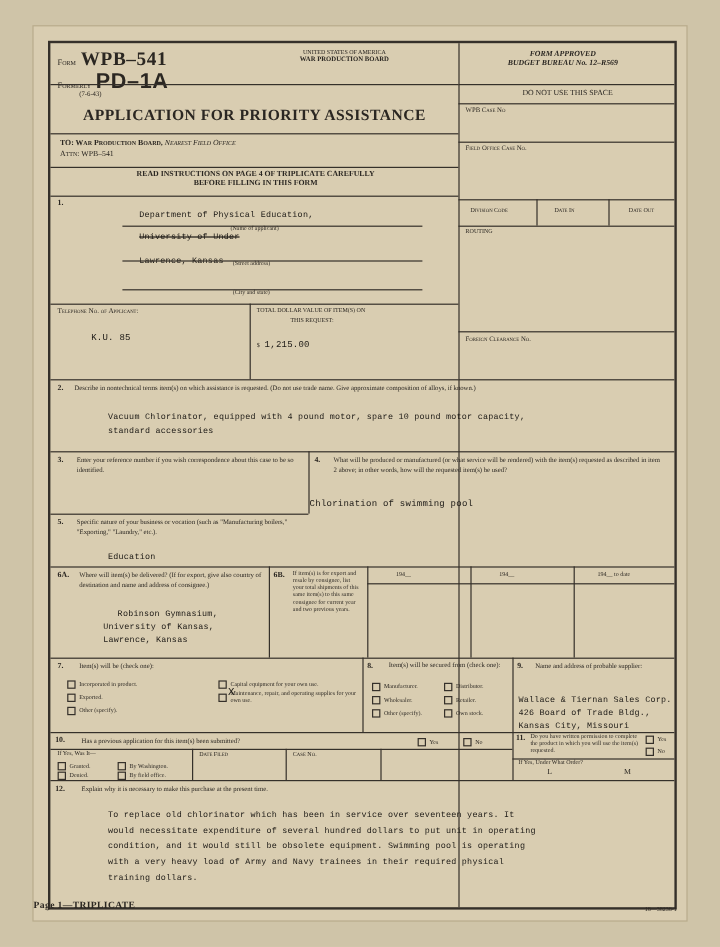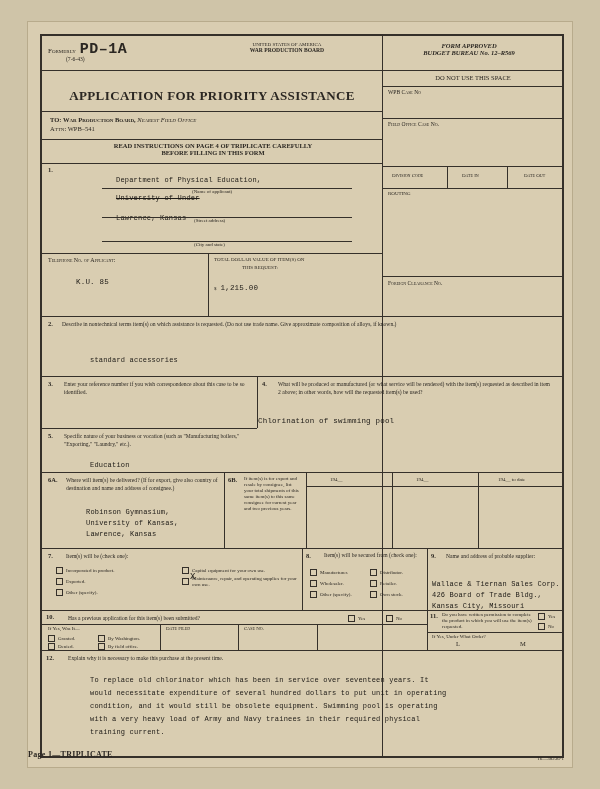--- a/index.html
+++ b/index.html
@@ -29,21 +29,21 @@
   .tiny{font-size:5px;}
   .cap{font-variant:small-caps;}
   .bold{font-weight:bold;}
   .line{position:absolute;background:#35302a;}
   .hl{height:1px;}
   .vl{width:1px;}
   
   #hdr-left{position:absolute;left:6px;top:5px;width:150px;}
   .formword{font-size:7px;}
   .bignum{font-family:"Liberation Serif",serif;font-size:16px;font-weight:bold;letter-spacing:.5px;}
-  .bignum2{font-family:Liberation Mono, monospace;font-size:15px;font-weight:bold;letter-spacing:.5px;}
+  .bignum2{font-family:Liberation Sans, sans-serif;font-size:18px;font-weight:bold;letter-spacing:.5px;}
   #hdr-mid{position:absolute;left:160px;top:6px;width:170px;text-align:center;}
   #hdr-right{position:absolute;left:342px;top:6px;width:170px;text-align:center;}
   .title{
     position:absolute;left:10px;top:52px;width:320px;text-align:center;
     font-size:13px;font-weight:bold;letter-spacing:.4px;
   }
   .chk{
     display:inline-block;width:5px;height:5px;border:1px solid #35302a;
     margin-right:3px;vertical-align:middle;background:transparent;
   }
@@ -55,20 +55,22 @@
   .strike{text-decoration:line-through;}
   .smallcapslbl{font-variant:small-caps;font-size:6px;}
 </style>
 </head>
 <body>
 
 <div class="page">
   <div class="form">
 
     <div id="hdr-left">
+      <div><span class="formword cap">Form</span>
+        <span class="bignum">WPB–541</span></div>
       <div style="margin-top:-2px;"><span class="formword cap">Formerly</span>
         <span class="bignum2">PD–1A</span></div>
       <div class="xs" style="margin-top:-2px;margin-left:18px;">(7-6-43)</div>
     </div>
 
     <div id="hdr-mid">
       <div class="tiny">UNITED STATES OF AMERICA</div>
       <div class="xs bold">WAR PRODUCTION BOARD</div>
     </div>
 
@@ -146,20 +148,21 @@
     <div class="tiny" style="position:absolute;left:172px;top:221px;width:160px;">TOTAL DOLLAR VALUE OF ITEM(S) ON</div>
     <div class="tiny" style="position:absolute;left:200px;top:229px;">THIS REQUEST:</div>
     <div style="position:absolute;left:172px;top:240px;">
       <span class="tiny">$</span>
       <span class="type" style="font-size:7.5px;margin-left:0;">1,215.00</span>
     </div>
     <div class="line hl" style="left:0;top:280px;width:340px;"></div>
 
     <div class="sm bold" style="position:absolute;left:6px;top:284px;">2.</div>
     <div class="xs" style="position:absolute;left:20px;top:284px;width:492px;line-height:8px;">Describe in nontechnical terms item(s) on which assistance is requested.   (Do not use trade name.   Give approximate composition of alloys, if known.)</div>
+    <div class="type" style="position:absolute;left:48px;top:308px;font-size:7px;">Vacuum Chlorinator, equipped with 4 pound motor, spare 10 pound motor capacity,</div>
     <div class="type" style="position:absolute;left:48px;top:320px;font-size:7px;">standard accessories</div>
 
     <div class="line hl" style="left:0;top:340px;width:520px;"></div>
 
     <div class="line vl" style="left:215px;top:340px;height:52px;"></div>
     <div class="sm bold" style="position:absolute;left:6px;top:344px;">3.</div>
     <div class="xs" style="position:absolute;left:22px;top:344px;width:186px;line-height:8px;">Enter your reference number if you wish correspondence about this case to be so identified.</div>
 
     <div class="sm bold" style="position:absolute;left:220px;top:344px;">4.</div>
     <div class="xs" style="position:absolute;left:236px;top:344px;width:276px;line-height:8px;">What will be produced or manufactured (or what service will be rendered) with the item(s) requested as described in item 2 above; in other words, how will the requested item(s) be used?</div>
@@ -170,21 +173,21 @@
     <div class="xs" style="position:absolute;left:22px;top:396px;width:186px;line-height:8px;">Specific nature of your business or vocation (such as "Manufacturing boilers," "Exporting," "Laundry," etc.).</div>
     <div class="type" style="position:absolute;left:48px;top:425px;font-size:7px;">Education</div>
 
     <div class="type" style="position:absolute;left:216px;top:381px;font-size:7.5px;">Chlorination of swimming pool</div>
 
     <div class="line hl" style="left:0;top:436px;width:520px;"></div>
 
     <div class="line vl" style="left:182px;top:436px;height:76px;"></div>
     <div class="sm bold" style="position:absolute;left:6px;top:440px;">6A.</div>
     <div class="xs" style="position:absolute;left:24px;top:440px;width:152px;line-height:8px;">Where will item(s) be delivered?  (If for export, give also country of destination and name and address of consignee.)</div>
-    <div class="type" style="position:absolute;left:44px;top:472px;font-size:7px;">Robinson Gymnasium,</div>
+    <div class="type" style="position:absolute;left:56px;top:472px;font-size:7px;">Robinson Gymnasium,</div>
     <div class="type" style="position:absolute;left:44px;top:483px;font-size:7px;">University of Kansas,</div>
     <div class="type" style="position:absolute;left:44px;top:494px;font-size:7px;">Lawrence, Kansas</div>
 
     <div class="sm bold" style="position:absolute;left:186px;top:440px;">6B.</div>
     <div class="tiny" style="position:absolute;left:202px;top:440px;width:58px;line-height:6px;">If item(s) is for export and resale by consignee, list your total shipments of this same item(s) to this same consignee for current year and two previous years.</div>
 
     <div class="line vl" style="left:264px;top:436px;height:76px;"></div>
     <div class="line hl" style="left:264px;top:450px;width:256px;"></div>
     <div class="line vl" style="left:350px;top:436px;height:76px;"></div>
     <div class="line vl" style="left:436px;top:436px;height:76px;"></div>
@@ -263,19 +266,19 @@
     <div class="sm" style="position:absolute;left:478px;top:604px;">M</div>
 
     <div class="line hl" style="left:0;top:614px;width:520px;"></div>
 
     <div class="sm bold" style="position:absolute;left:4px;top:618px;">12.</div>
     <div class="xs" style="position:absolute;left:26px;top:619px;">Explain why it is necessary to make this purchase at the present time.</div>
     <div class="type" style="position:absolute;left:48px;top:640px;font-size:7px;">To replace old chlorinator which has been in service over seventeen years.  It</div>
     <div class="type" style="position:absolute;left:48px;top:666px;font-size:7px;">condition, and it would still be obsolete equipment.  Swimming pool is operating</div>
     <div class="type" style="position:absolute;left:48px;top:653px;font-size:7px;">would necessitate expenditure of several hundred dollars to put unit in operating</div>
     <div class="type" style="position:absolute;left:48px;top:679px;font-size:7px;">with a very heavy load of Army and Navy trainees in their required physical</div>
-    <div class="type" style="position:absolute;left:48px;top:692px;font-size:7px;">training current.</div>
+    <div class="type" style="position:absolute;left:48px;top:692px;font-size:7px;">training dollars.</div>
 
   </div>
 
   <div class="foot">Page 1—TRIPLICATE</div>
   <div class="footright">16—38236-1</div>
 </div>
 
 </body></html>

